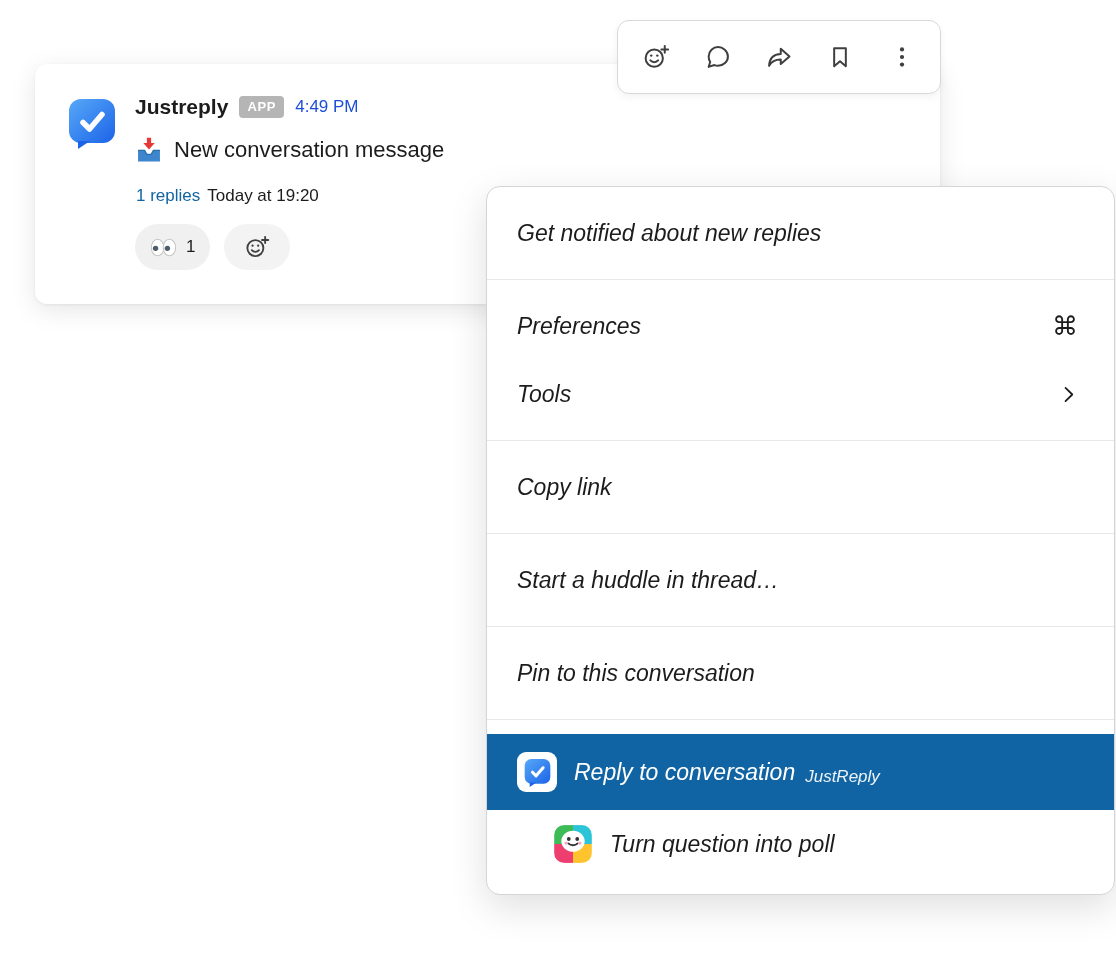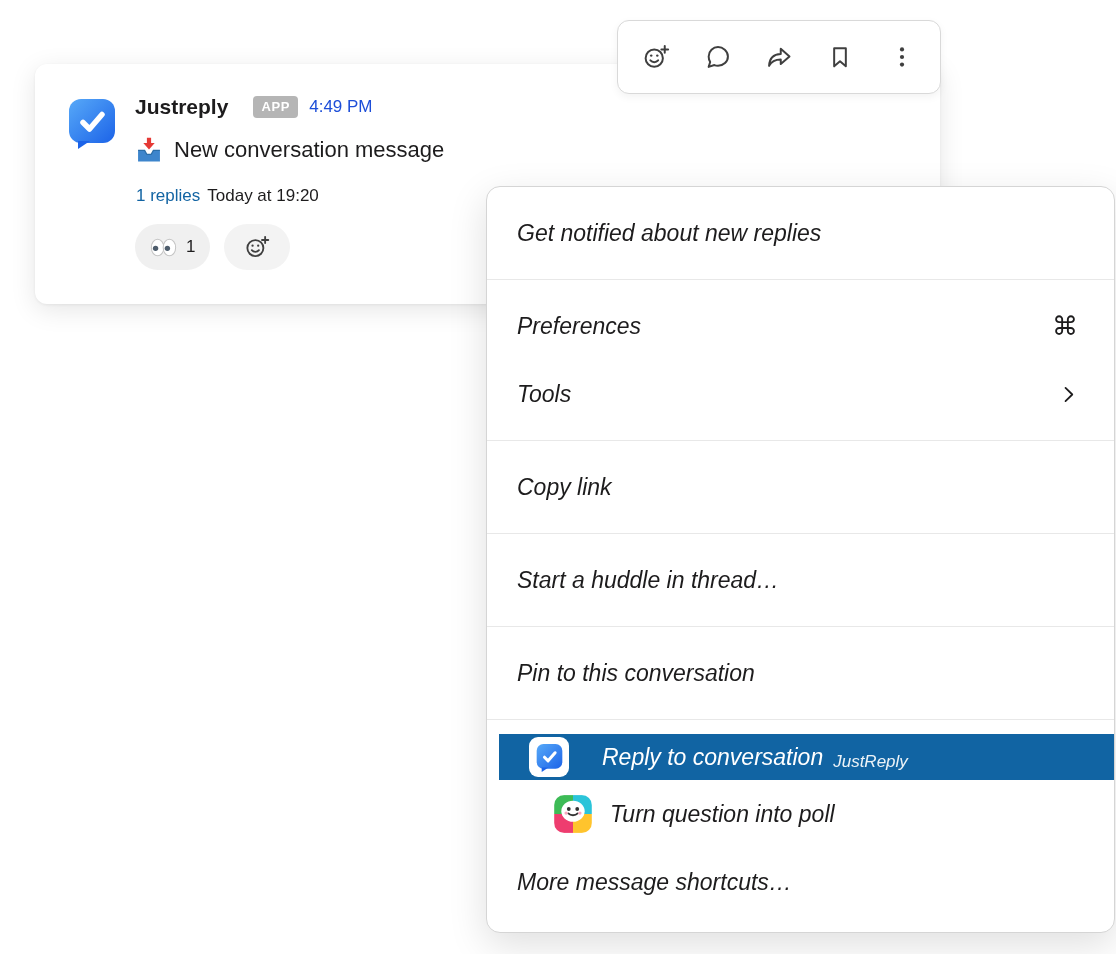--- a/index.html
+++ b/index.html
@@ -16,21 +16,21 @@
   .message-card{
     position:absolute; left:35px; top:64px; width:905px; height:240px;
     background:#fff; border-radius:12px; z-index:1;
     box-shadow:0 6px 26px rgba(0,0,0,.10), 0 1px 3px rgba(0,0,0,.06);
   }
   .avatar{ position:absolute; left:33px; top:33px; width:48px; height:52px; cursor:pointer; }
   .msg-head{ position:absolute; left:100px; top:31px; display:flex; align-items:center; gap:11px; }
   .sender{ font-size:21px; font-weight:700; cursor:pointer; }
   .badge{
     background:#b5b5b5; color:#fff; font-size:13px; font-weight:700;
-    letter-spacing:.7px; padding:3px 8px 4px; border-radius:4px;margin-left:14px;
+    letter-spacing:.7px; padding:3px 8px 4px; border-radius:4px;
   }
   .time{ font-size:17px; color:#1d4ed8; }
   .msg-body{ position:absolute; left:100px; top:72px; display:flex; align-items:center; gap:11px; font-size:22px; }
   .msg-replies{ position:absolute; left:101px; top:122px; font-size:17px; display:flex; gap:7px; align-items:flex-start; }
   .replies-link{ color:#1264a3; cursor:pointer; }
   .reactions{ position:absolute; left:100px; top:160px; display:flex; gap:14px; }
   .reaction-pill{
     height:46px; padding:0 15px; border-radius:24px; background:#f0f0f0;
     display:flex; align-items:center; gap:9px; font-size:17px; cursor:pointer;
   }
@@ -59,21 +59,21 @@
   }
   .menu-section{ padding:12px 0; border-bottom:1px solid #e8e8e8; }
   .menu-section:last-child{ border-bottom:none; padding-top:14px; padding-bottom:16px; }
   .menu-item{
     height:68px; display:flex; align-items:center;
     padding:0 36px 0 30px; font-size:23px; cursor:pointer;
   }
   .mi-accessory{ margin-left:auto; display:flex; align-items:center; }
   .cmd{ font-size:26px; color:#1d1c1d; }
   .menu-item.highlight{
-    background:#1164a3; color:#fff; height:46px; gap:33px;margin-left:12px;
+    background:#1164a3; color:#fff; height:76px; gap:17px;
   }
   .hl-suffix{ font-size:17px; color:rgba(255,255,255,.92); margin-left:10px; position:relative; top:2px; }
   .app-chip{
     width:40px; height:40px; background:#fff; border-radius:9px; flex:0 0 auto;
     display:flex; align-items:center; justify-content:center;
   }
   .poll-item{ gap:17px;margin-left:36px; }
   .poll-icon{ width:40px; height:40px; flex:0 0 auto; display:flex; align-items:center; justify-content:center; }
 </style>
 </head>
@@ -256,17 +256,14 @@
             <circle cx="21.8" cy="13.5" r="1.7" fill="#333"></circle>
             <path d="M13.8 17.5 a5.3 4.3 0 0 0 8.4 0" fill="none" stroke="#333" stroke-width="1.7" stroke-linecap="round"></path>
             <circle cx="11.8" cy="17.2" r="1.5" fill="#f9a8c0"></circle>
             <circle cx="24.2" cy="17.2" r="1.5" fill="#f9a8c0"></circle>
           </g>
         </svg>
       </span>
       <span>Turn question into poll</span>
     </div>
 
-    <div class="menu-item">
-      <span>More message shortcuts…</span>
-    </div>
   </div>
 </div>
 
 </body></html>

